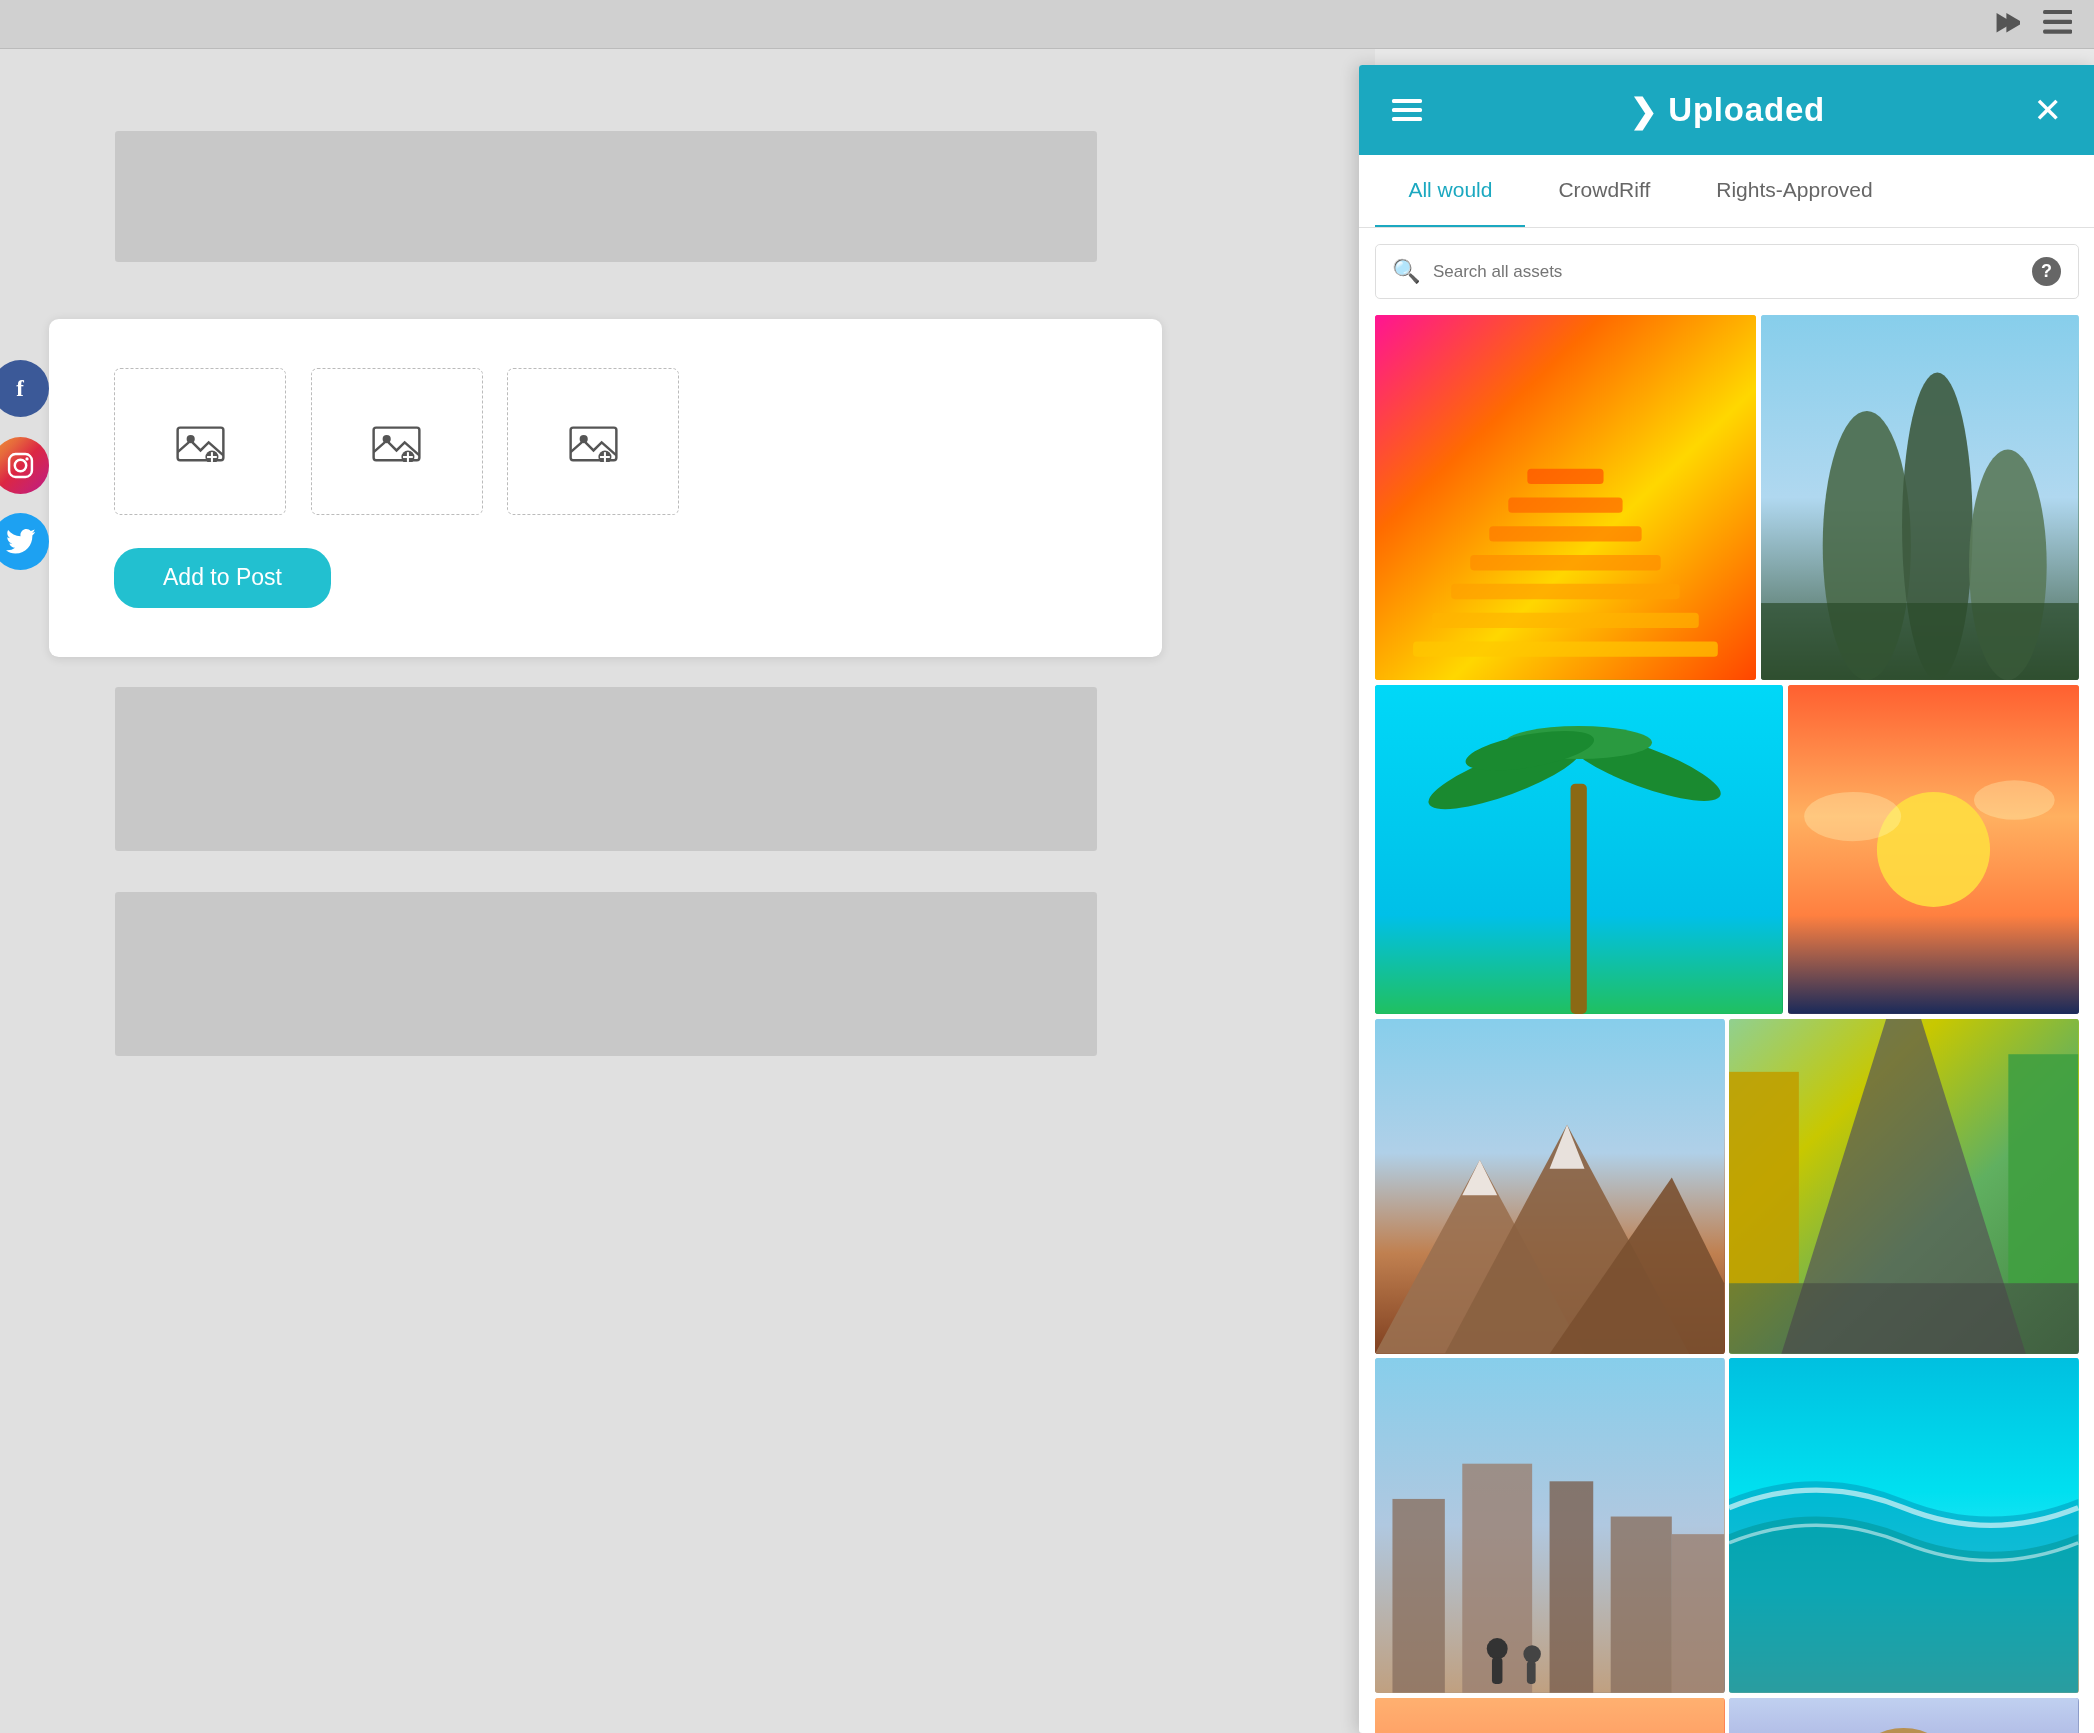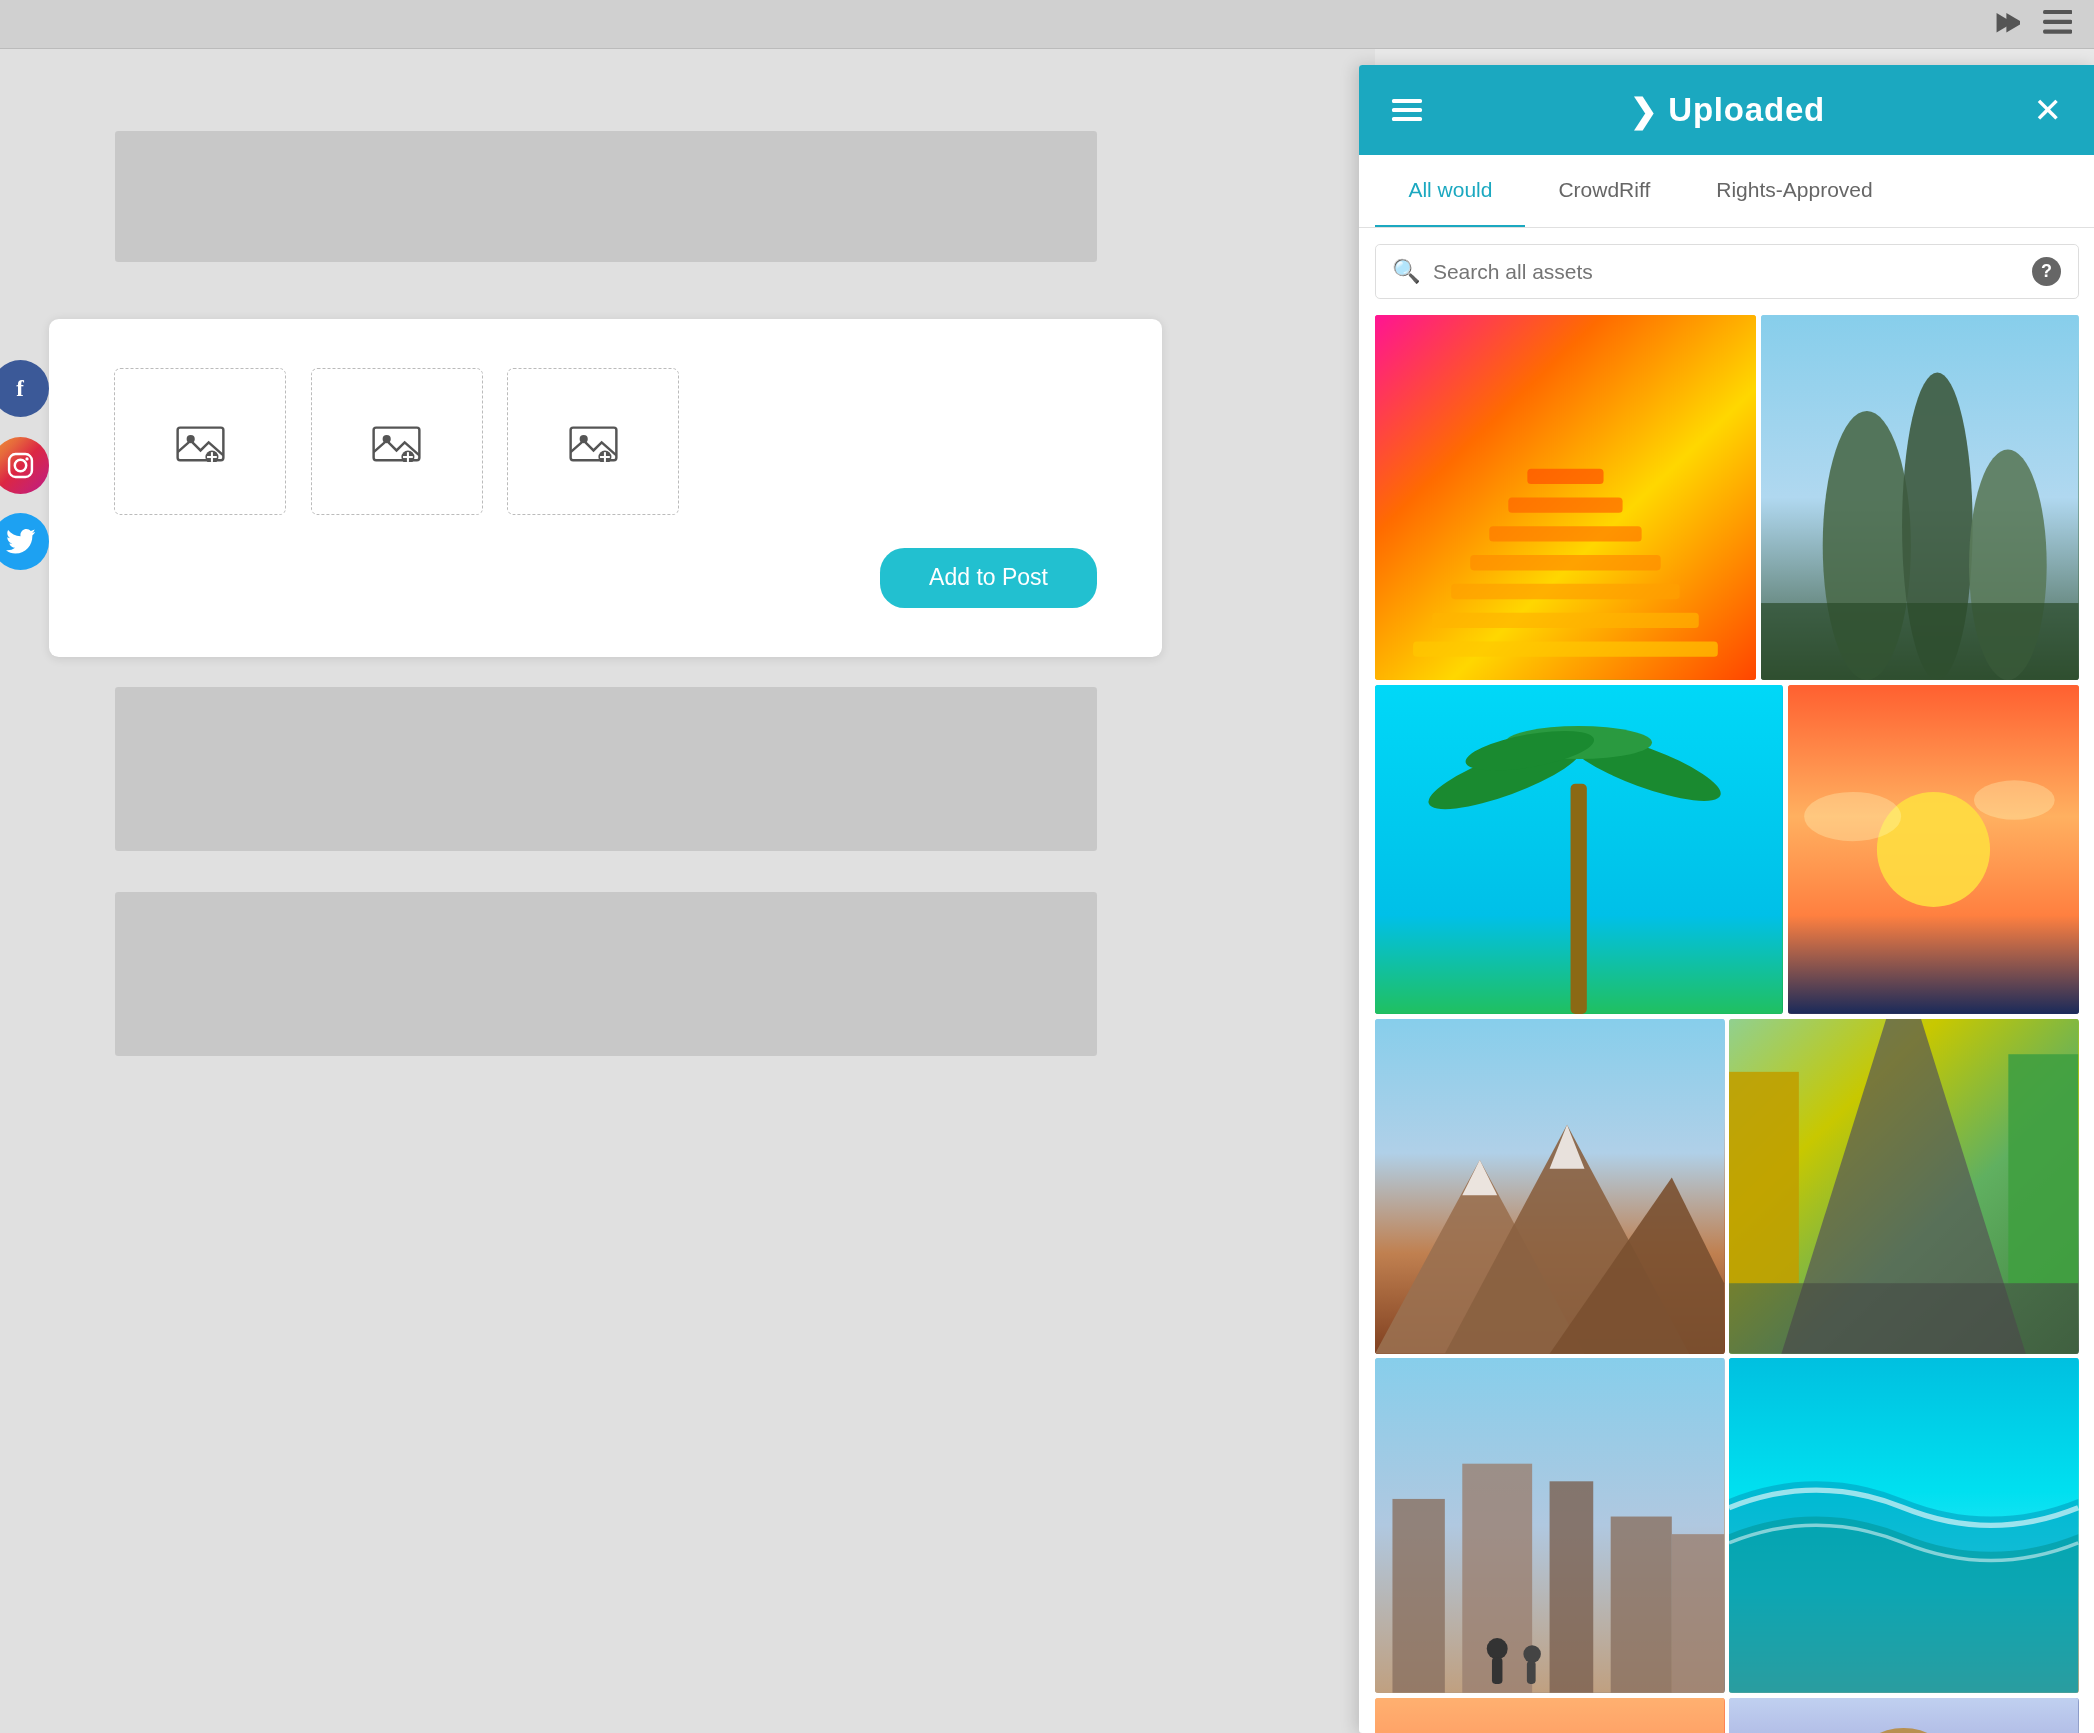--- a/index.html
+++ b/index.html
@@ -154,21 +154,20 @@
       display: flex; flex-direction: column; align-items: center;
       gap: 6.5px;
     }
     .image-icon-svg {
       width: 49px; height: 41px;
     }
 
     
     .add-to-post-btn {
       display: flex;
-      justify-content: flex-end;
     }
     .btn-add {
       background: #22c0d0;
       color: white;
       border: none;
       border-radius: 24.5px;
       padding: 16.4px 49px;
       font-size: 23px;
       cursor: pointer;
       font-weight: 500;
@@ -252,21 +251,21 @@
       gap: 11.5px;
       flex-shrink: 0;
     }
     .search-icon {
       color: #888;
       font-size: 23px;
     }
     .search-input {
       flex: 1;
       border: none; outline: none;
-      font-size: 21px;
+      font-size: 17px;
       color: #aaa;
       background: transparent;
     }
     .help-icon {
       width: 29.5px; height: 29.5px;
       background: #666;
       border-radius: 50%;
       color: white;
       display: flex; align-items: center; justify-content: center;
       font-size: 18px;

